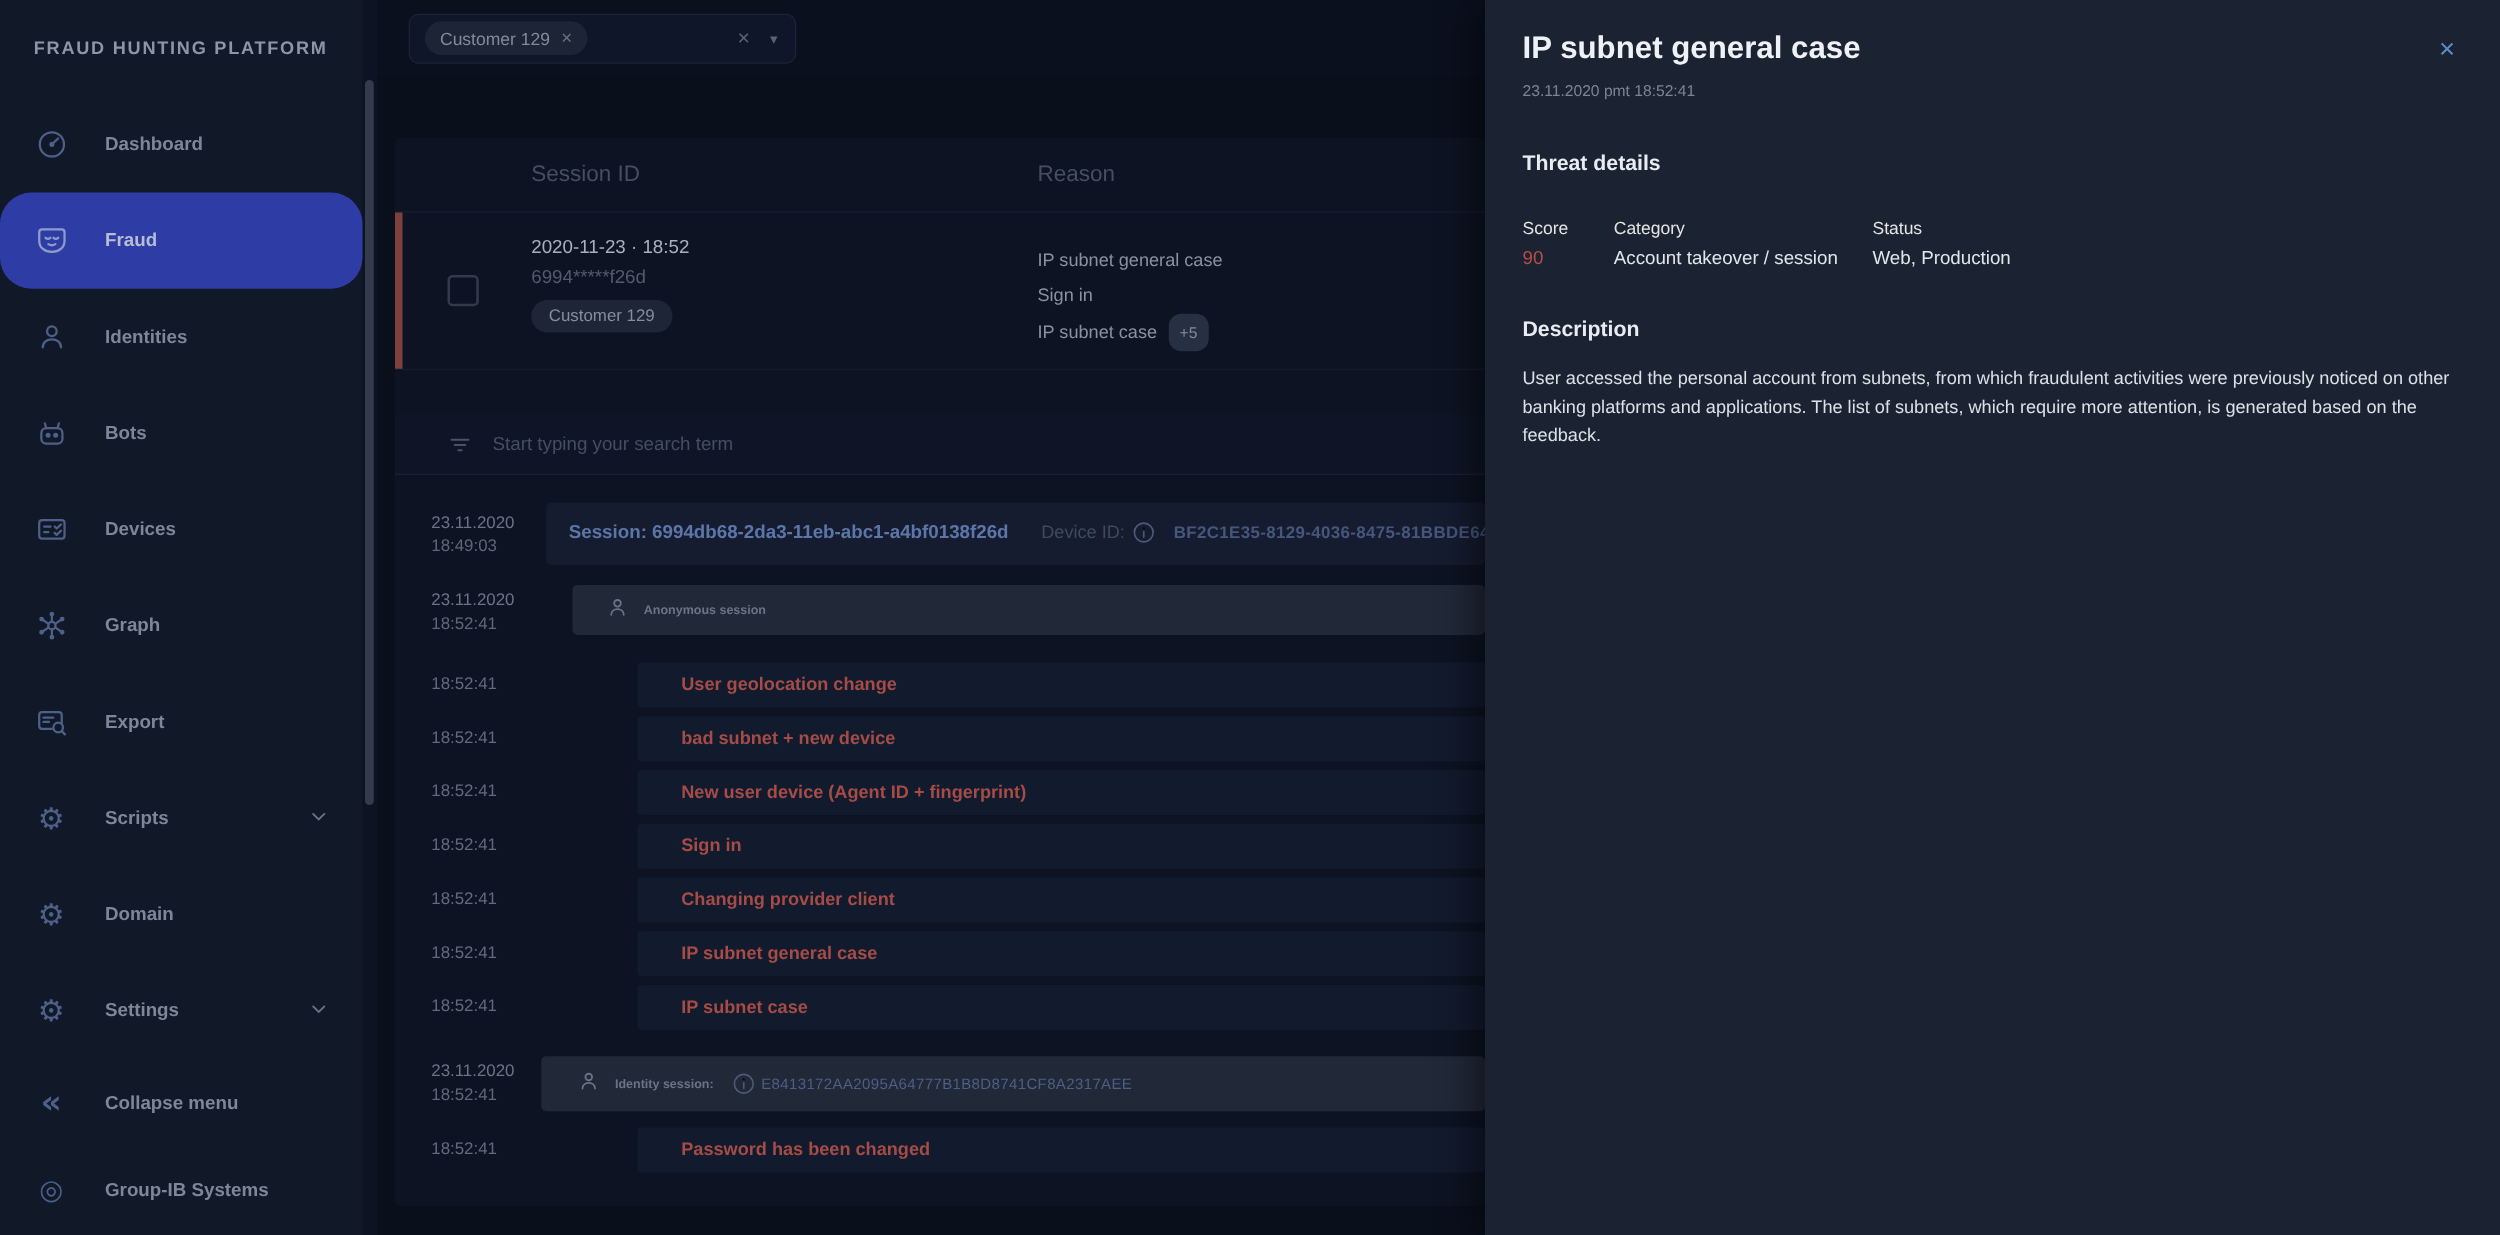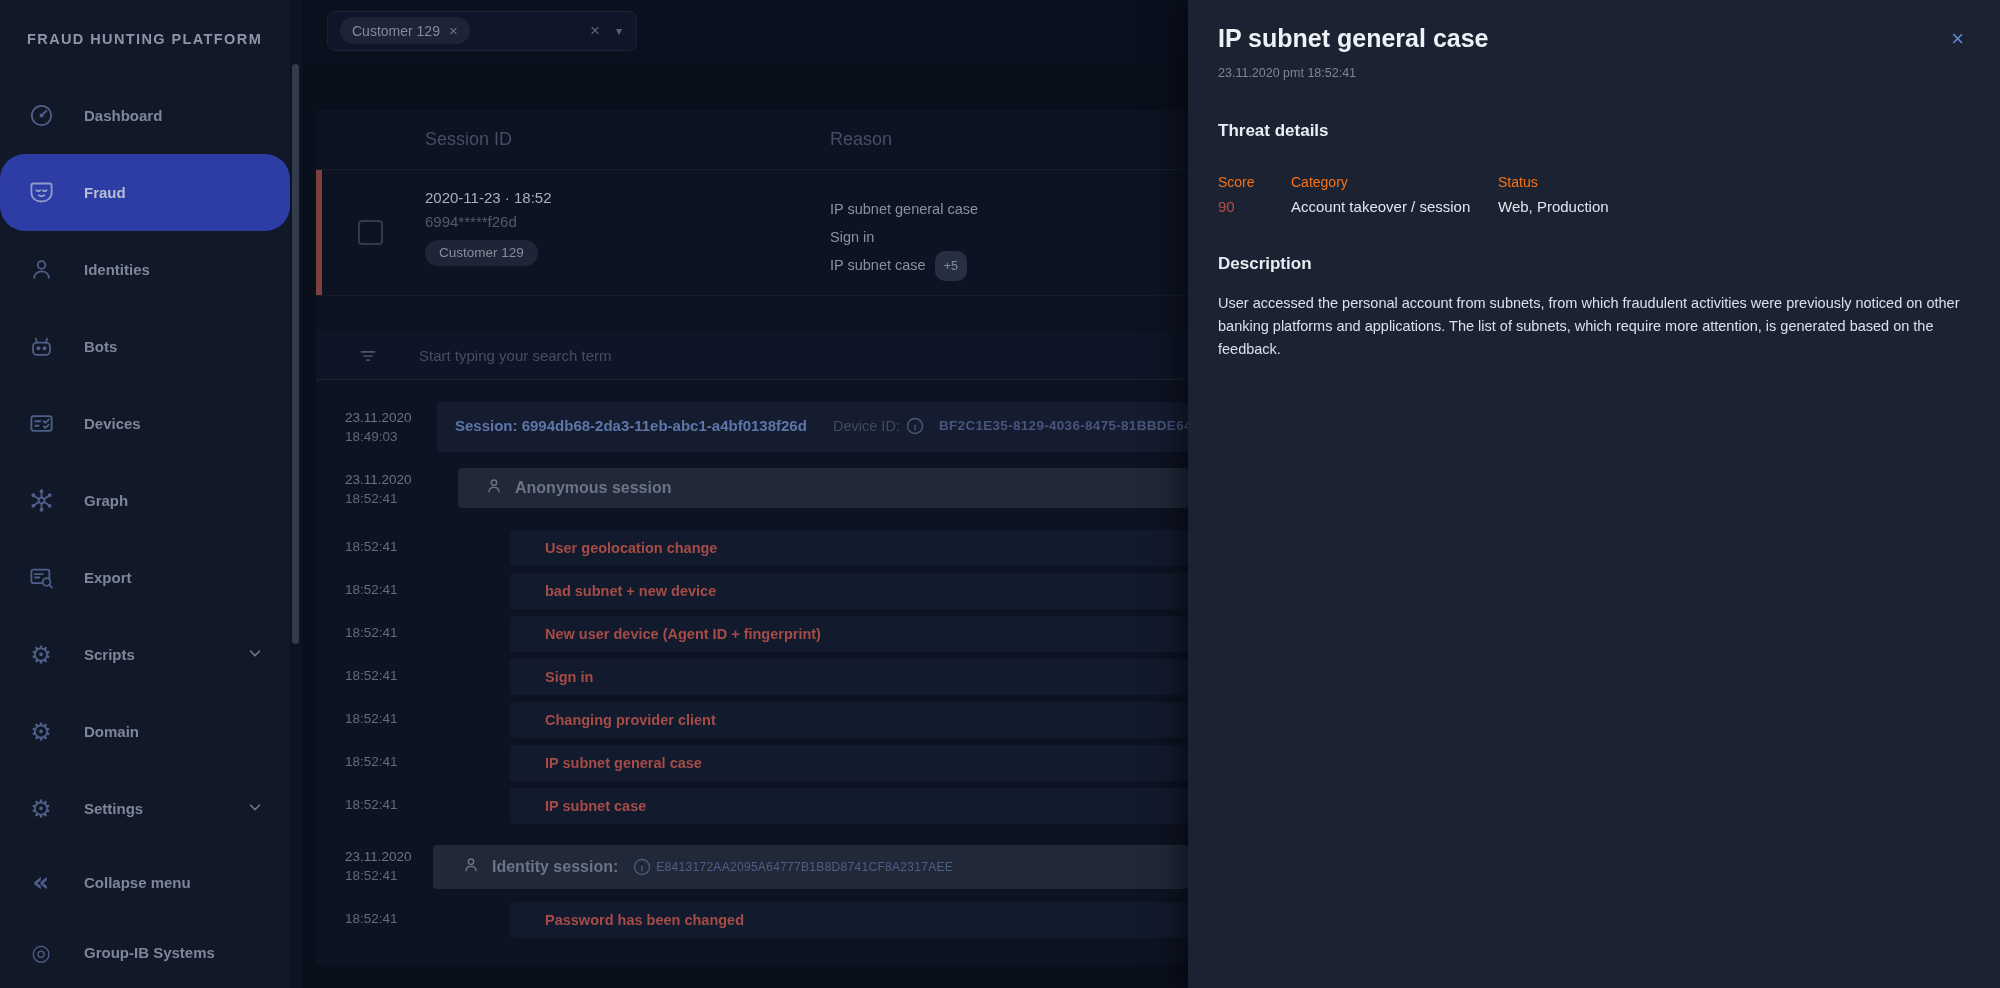--- a/index.html
+++ b/index.html
@@ -61,21 +61,21 @@
   .cell2 { position:absolute; left:514px; top:25px; color:#8a919f; font-size:14.5px; line-height:28px; }
   .badge { display:inline-block; background:#272f42; color:#828a9a; border-radius:10px;
            padding:1px 9px; font-size:12.5px; margin-left:9px; }
 
   .search-row { position:absolute; left:0; right:0; top:222px; height:48px; background:#0f1526;
                 border-bottom:1px solid #1a2133; display:flex; align-items:center; }
   .filter-btn { margin-left:30px; width:44px; height:36px; display:flex; align-items:center;
                 justify-content:center; cursor:pointer; }
   .filter-btn svg { width:20px; height:20px; stroke:#4a5368; stroke-width:2; stroke-linecap:round; }
   .search-input { background:transparent; border:none; outline:none; color:#aab1c0; font-size:15px;
-                  margin-left:29px; width:650px; font-family:"Liberation Sans","DejaVu Sans",sans-serif; }
+                  margin-left:4px; width:650px; font-family:"Liberation Sans","DejaVu Sans",sans-serif; }
   .search-input::placeholder { color:#454e61; opacity:1; }
 
   .tl-ts { position:absolute; left:29px; color:#6b7385; font-size:13.5px; line-height:19px; }
   .tl-time { color:#5f6778; }
 
   .row-session { position:absolute; left:0; right:0; top:292px; height:50px; }
   .bar-session { position:absolute; left:121px; right:0; top:0; height:50px; background:#151c2f;
                  border-radius:4px; overflow:hidden; }
   .s-link { position:absolute; left:18px; top:15px; color:#5d76aa; font-weight:700; font-size:15px;
             cursor:pointer; white-space:nowrap; }
@@ -84,21 +84,21 @@
   .info-ic svg { width:20px; height:20px; stroke:#4c5a77; fill:none; stroke-width:1.6; stroke-linecap:round; }
   .dev-info { position:absolute; left:468px; top:14px; }
   .dev-hash { position:absolute; left:502px; top:16px; color:#46567c; font-size:13.5px; font-weight:700;
               white-space:nowrap; letter-spacing:0.3px; }
 
   .row-anon { position:absolute; left:0; right:0; top:358px; height:44px; }
   .bar-grey { position:absolute; right:0; top:0; background:#212939; border-radius:4px;
               display:flex; align-items:center; }
   .bar-anon { left:142px; height:40px; }
   .person-ic svg { width:20px; height:20px; stroke:#6b7486; fill:none; stroke-width:1.7; stroke-linecap:round; }
-  .grey-label { color:#6b7486; font-size:16px; font-weight:600; margin-left:11px; white-space:nowrap; }
+  .grey-label { color:#6b7486; font-size:10px; font-weight:600; margin-left:11px; white-space:nowrap; }
 
   .ev-row { position:absolute; left:0; right:0; height:36px; }
   .ev-bar { position:absolute; left:194px; right:0; top:0; height:36px; background:#121a2d;
             border-radius:3px; display:flex; align-items:center; cursor:pointer; }
   .ev-label { margin-left:35px; color:#a64c46; font-size:14.5px; font-weight:600; white-space:nowrap; }
   .ev-ts { position:absolute; left:29px; top:9px; color:#626a7d; font-size:13.5px; }
 
   .row-identity { position:absolute; left:0; right:0; top:735px; height:46px; }
   .bar-identity { left:117px; height:44px; padding-left:28px; }
   .id-hash { color:#4d5f87; font-size:12px; font-weight:400; margin-left:4px; letter-spacing:0.3px;
@@ -107,21 +107,21 @@
 
   
   .panel { position:absolute; left:1188px; top:0; width:812px; height:988px; background:#1b2231;
            box-shadow:-10px 0 28px rgba(0,0,0,0.5); z-index:5; }
   .p-title { position:absolute; left:30px; top:24px; font-size:25px; font-weight:700; color:#eef1f6; }
   .p-sub { position:absolute; left:30px; top:66px; font-size:12.5px; color:#7d8595; }
   .p-close { position:absolute; right:36px; top:28px; font-size:22px; color:#5d8ccb; cursor:pointer; line-height:1; }
   .p-h { position:absolute; left:30px; font-size:17px; font-weight:700; color:#e9edf3; }
   .p-h1 { top:121px; } .p-h2 { top:254px; }
   .cols { position:absolute; left:30px; top:174px; display:flex; }
-  .col-label { font-size:14px; color:#f97316; }
+  .col-label { font-size:14px; color:#e5e5e5; }
   .col-value { margin-top:8px; font-size:15px; color:#e2e6ed; }
   .col-score { width:73px; }
   .col-score .col-value { color:#b84d48; }
   .col-category { width:207px; }
   .p-desc { position:absolute; left:30px; top:292px; width:748px; font-size:14.5px; line-height:23px;
             color:#dce0e8; }
 </style>
 </head>
 <body>
 

